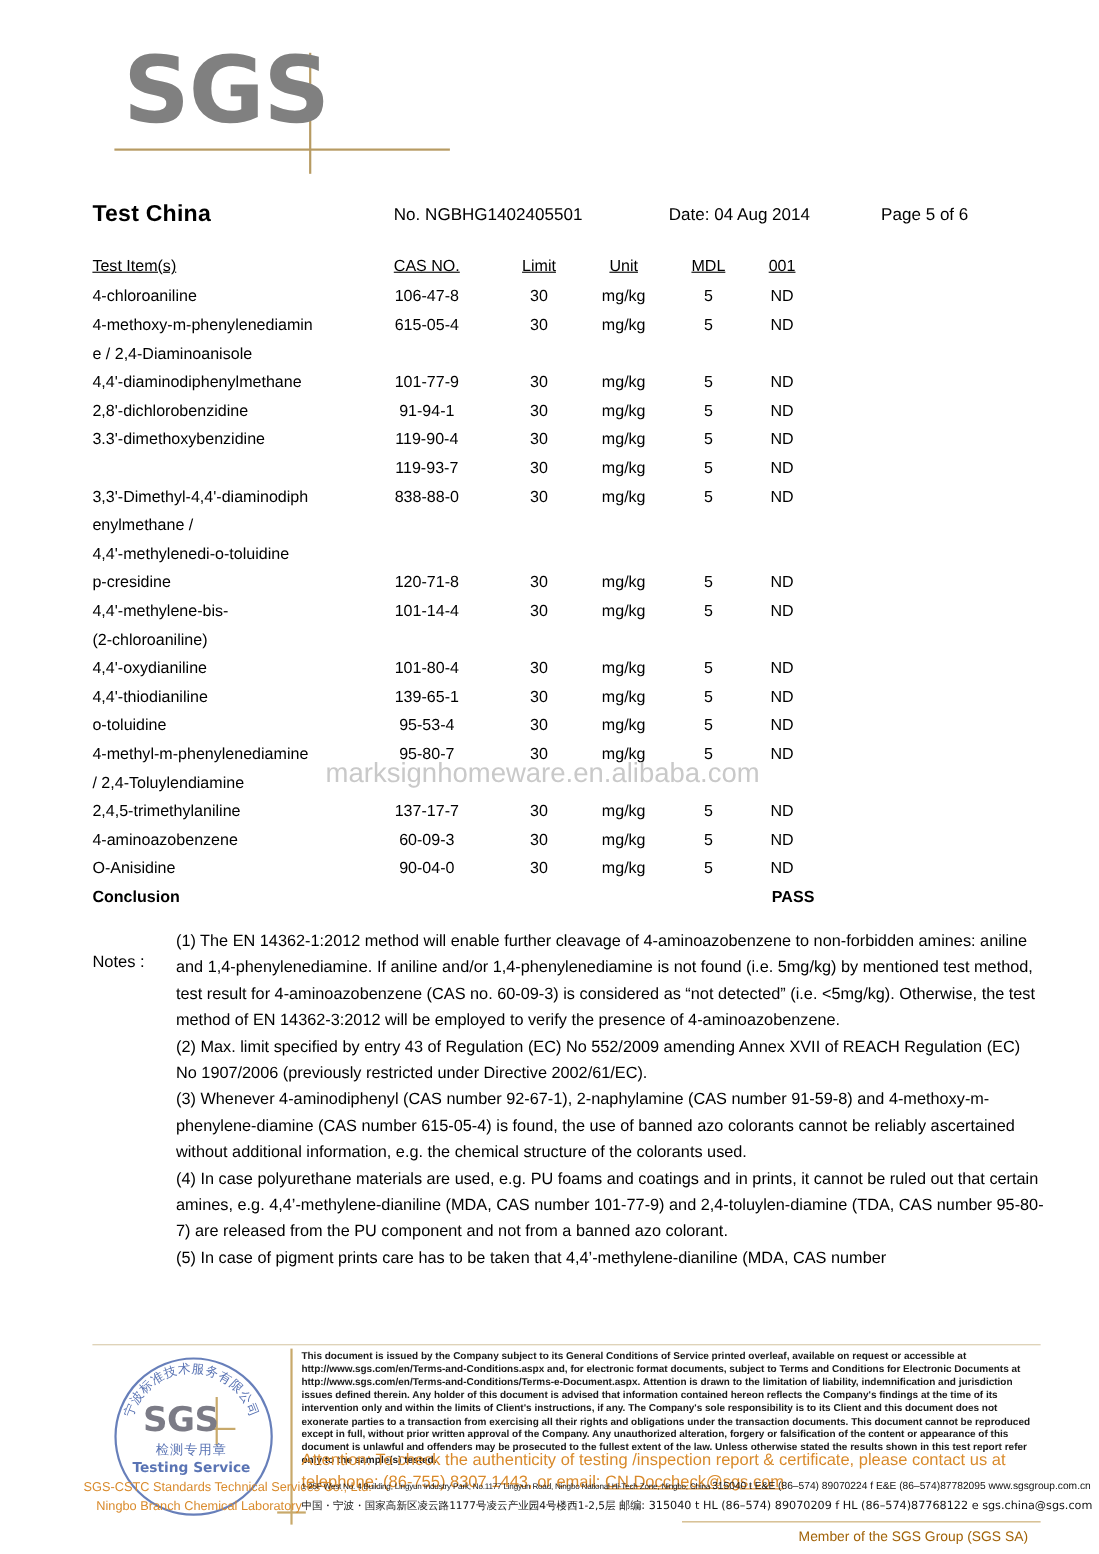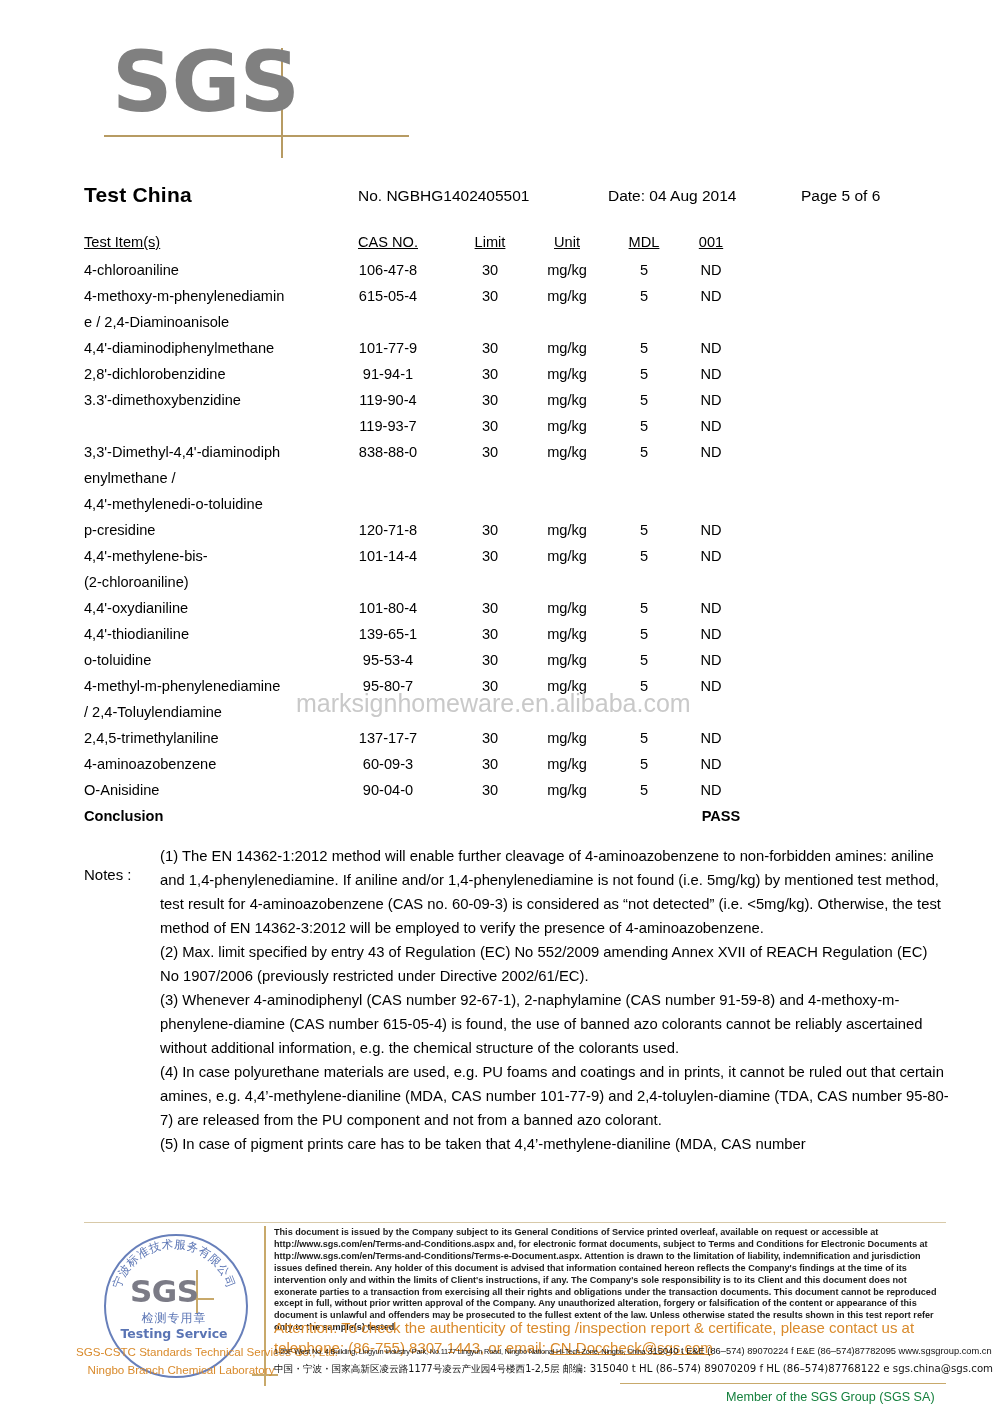--- a/index.html
+++ b/index.html
@@ -227,21 +227,21 @@
     top: 1383px;
     width: 326px;
     height: 1px;
     background: #c8a96b;
   }
   .member {
     position: absolute;
     left: 726px;
     top: 1390px;
     font-size: 12.6px;
-    color: #15803d;
+    color: #a16207;
   }
 
   
   .stamp {
     position: absolute;
     left: 92px;
     top: 1232px;
     width: 170px;
     height: 150px;
   }

